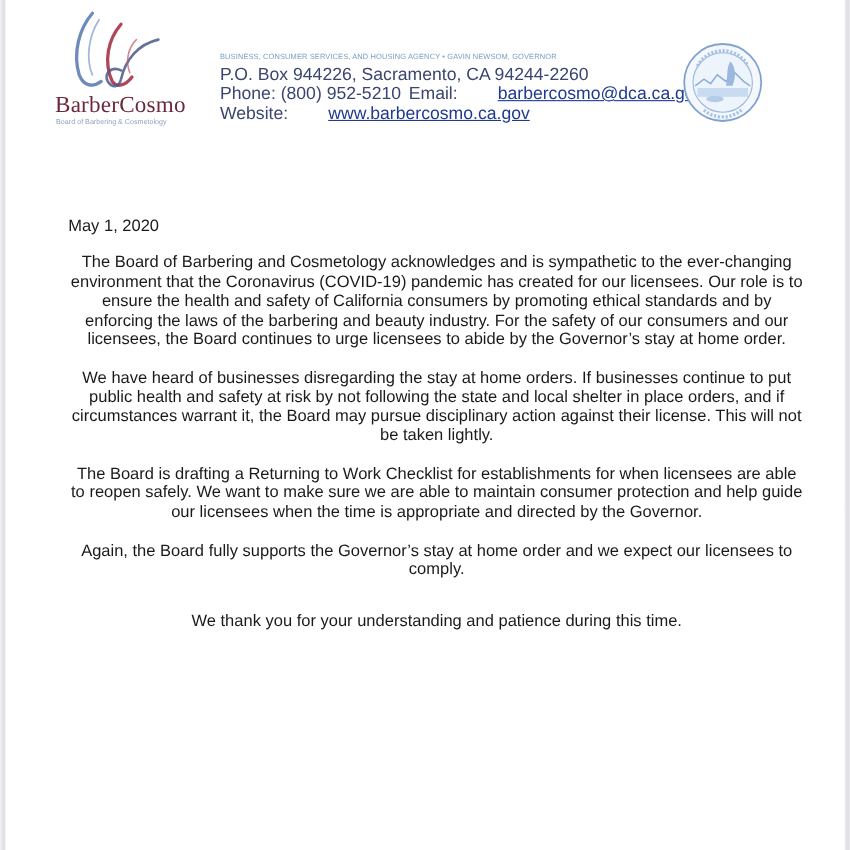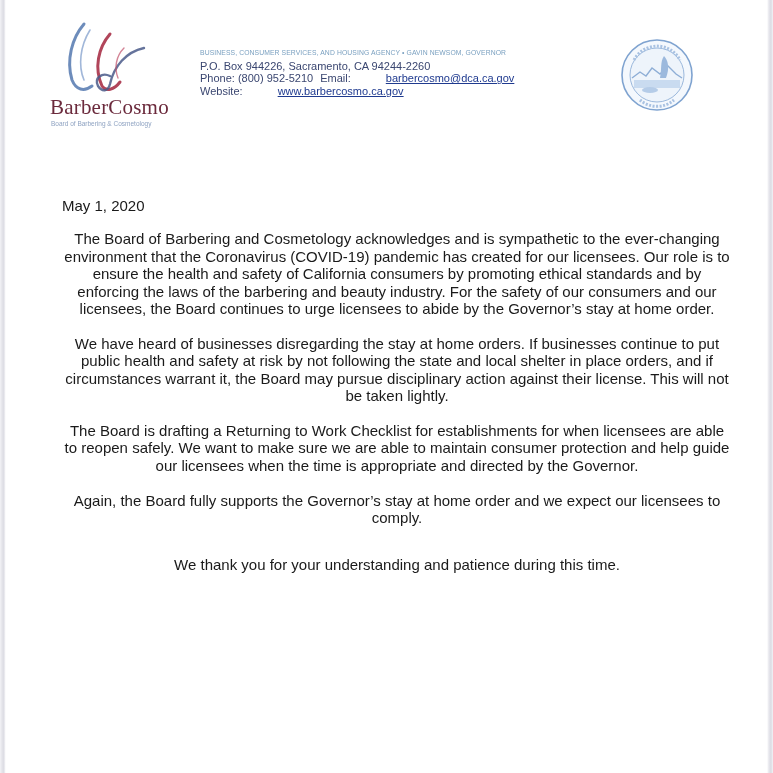--- a/index.html
+++ b/index.html
@@ -22,21 +22,21 @@
       background: linear-gradient(to right, #f3f3f6 0, #e4e4ea 2px, #dcdce3 4px, #f7f7f9 5px, #ffffff 6px);
     }
     .edge-right {
       position: absolute; right: 0; top: 0; bottom: 0; width: 6px;
       background: linear-gradient(to left, #f3f3f6 0, #dcdce3 2px, #e6e6ec 4px, #ffffff 6px);
     }
     
     .logo {
       position: absolute;
       left: 46px;
-      top: 20px;
+      top: 8px;
       width: 130px;
       height: 110px;
     }
     .logo svg { position: absolute; left: 16px; top: 0; }
     .logo-wordmark {
       position: absolute;
       left: 4px;
       top: 75px;
       font-family: "Liberation Serif", "DejaVu Serif", serif;
       font-size: 21px;
@@ -69,21 +69,21 @@
       margin-bottom: 4px;
     }
     .lh-dept {
       font-size: 8px;
       font-weight: bold;
       color: #2a3560;
       white-space: nowrap;
       margin-bottom: 2px;
     }
     .lh-line {
-      font-size: 11px;
+      font-size: 16px;
       color: #3a4670;
       white-space: nowrap;
       margin-bottom: 1.5px;
     }
     .lh-line .lh-gap { display: inline-block; width: 7px; }
     .lh-link {
       color: #1f3a8f;
       text-decoration: underline;
       margin-left: 32px;
     }

